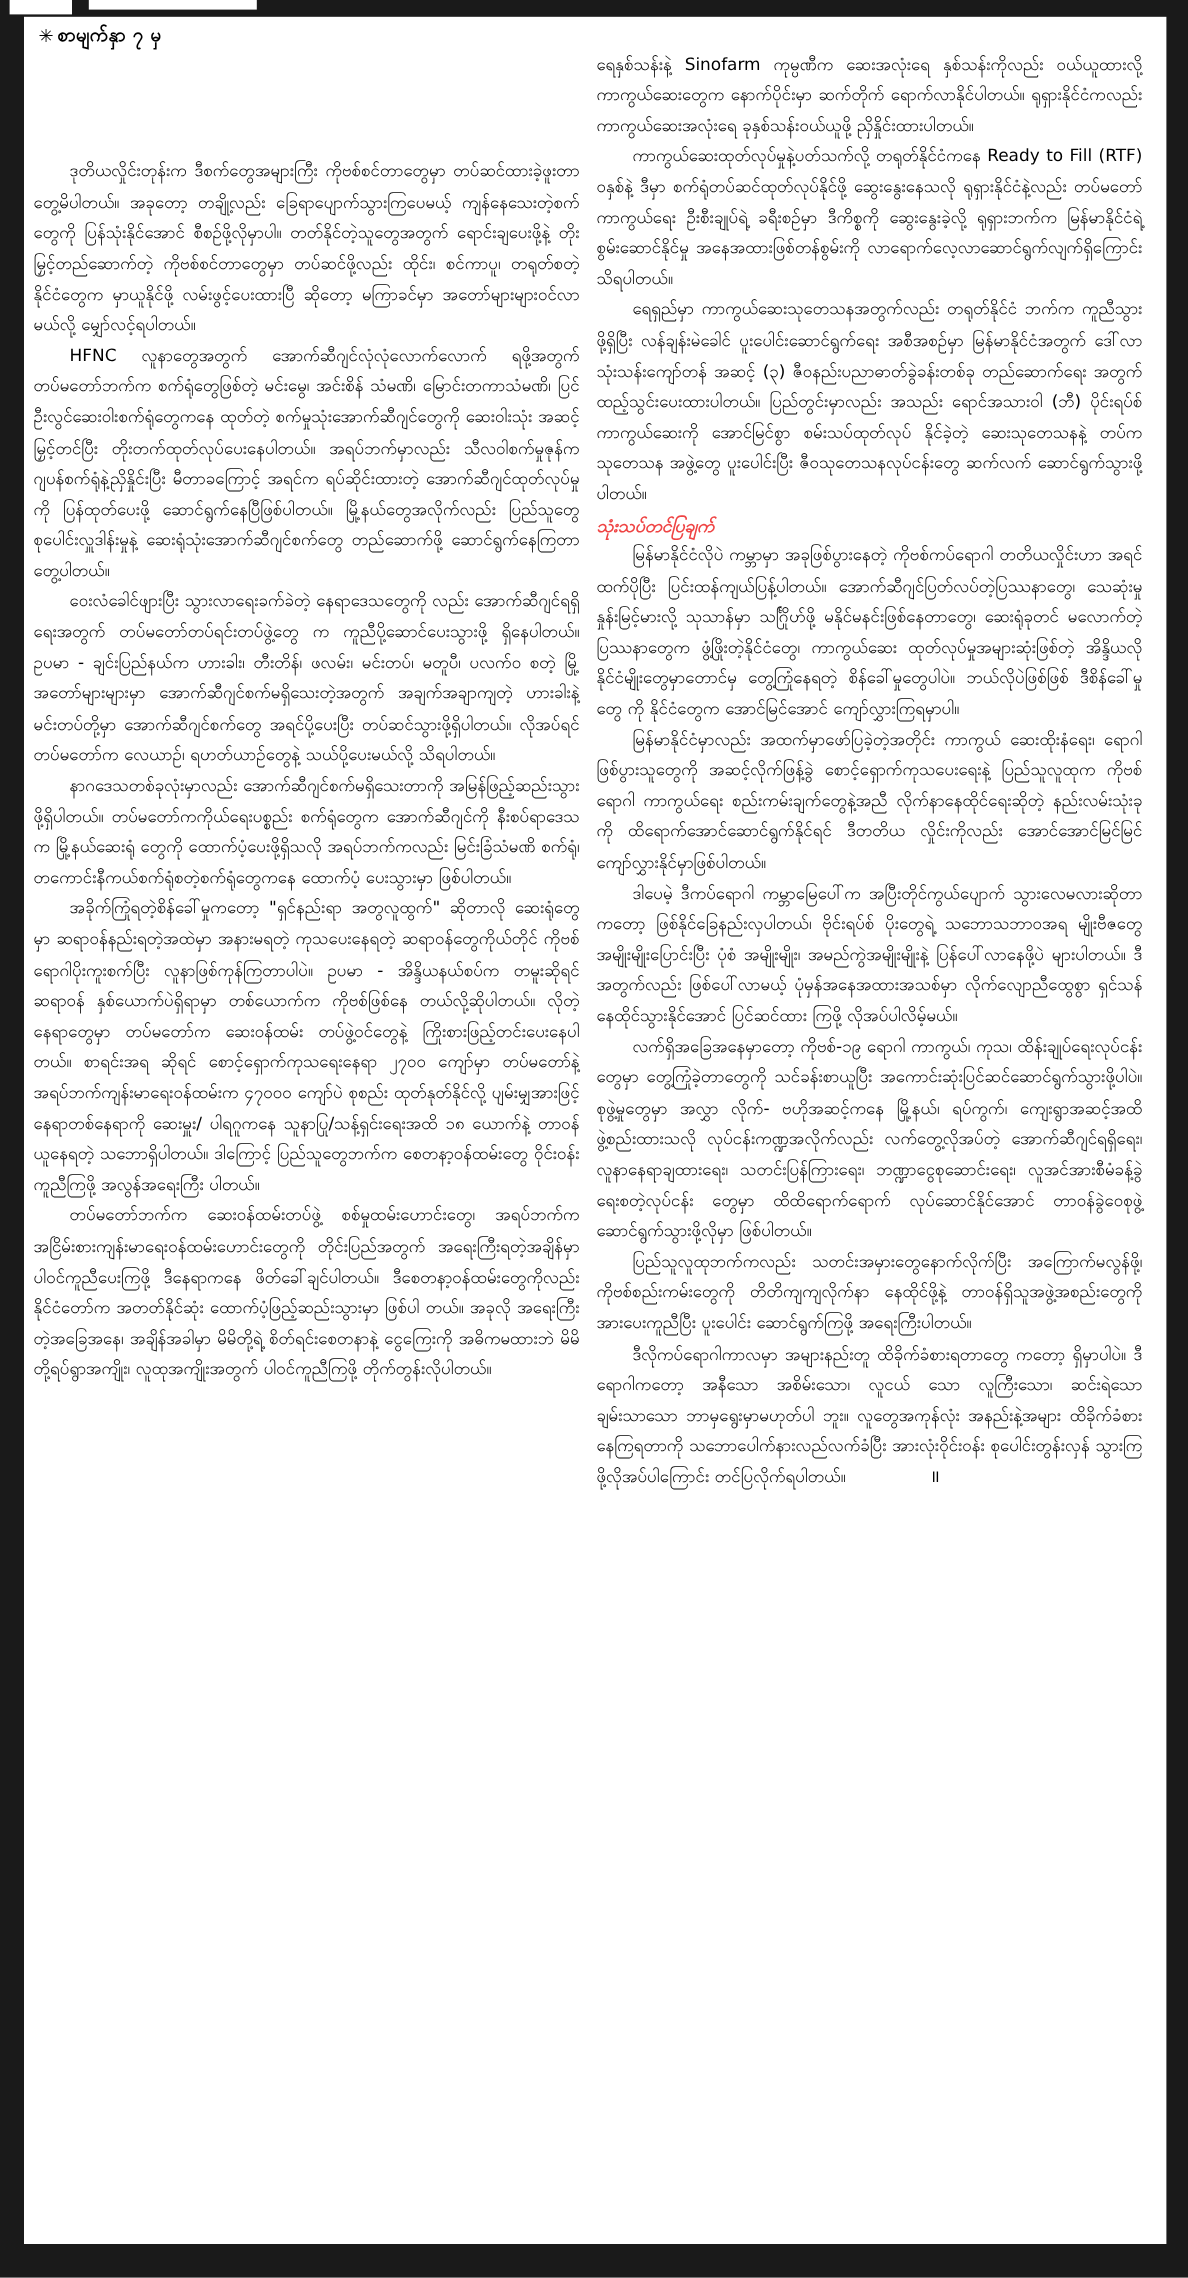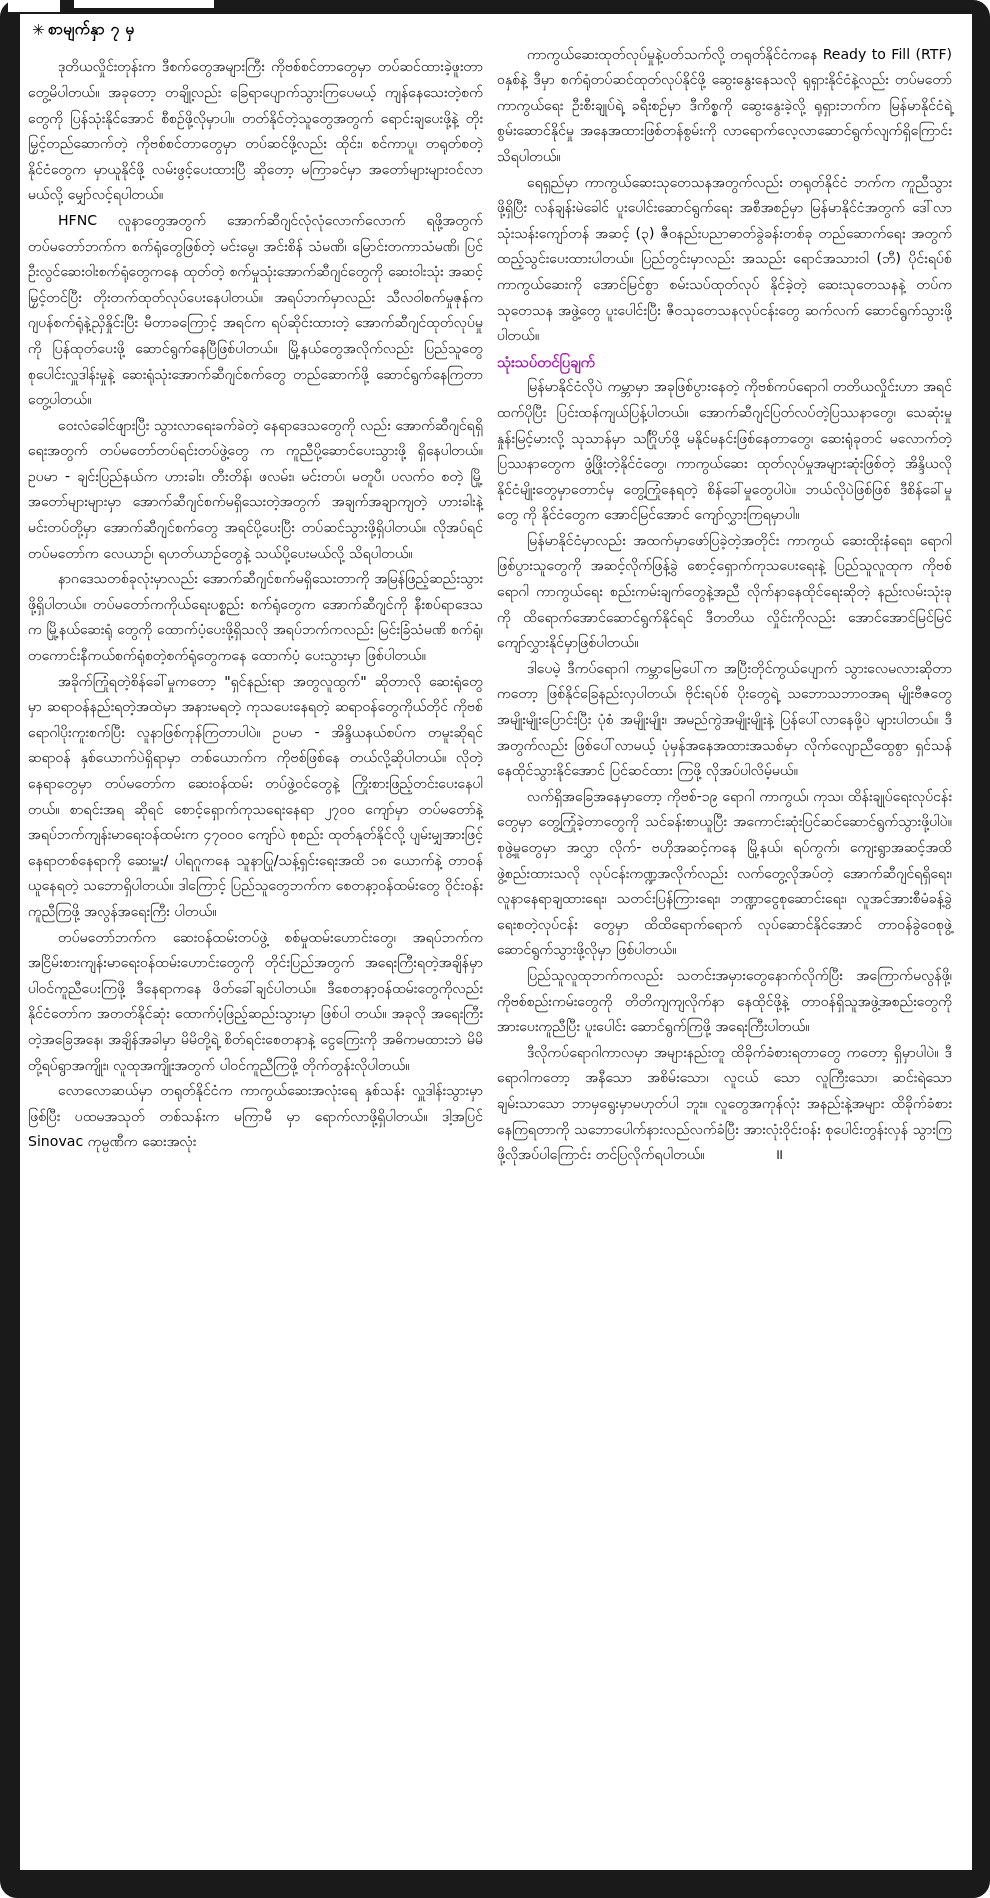--- a/index.html
+++ b/index.html
@@ -16,21 +16,20 @@
 
   
   #page-frame {
     position: absolute;
     left: 0;
     top: 0;
     width: 990px;
     height: 1898px;
     background: #1a1a1a;
     box-sizing: border-box;
-    border-radius: 17px;
   }
 
   
   #paper {
     position: absolute;
     left: 20px;
     top: 14px;
     width: 952px;
     height: 1856px;
     background: #ffffff;
@@ -98,23 +97,24 @@
     hyphens: none;
   }
   p.para.noindent { text-indent: 0; }
 
   h2.section-heading {
     margin: 0;
     padding: 0;
     font-size: 14.6px;
     line-height: 25.6px;
     font-weight: 700;
-    color: #a21caf;
+    color: #ef4444;
     text-align: left;
     text-indent: 0;
+    font-style: italic;
   }
 
   .endmark {
     display: inline-block;
     margin-left: 40px;
     font-size: 14px;
   }
 </style>
 </head>
 <body>
@@ -132,23 +132,23 @@
 
       <div class="columns">
 
         <div class="col" id="col-left">
             <p class="para">ဒုတိယလှိုင်းတုန်းက ဒီစက်တွေအများကြီး ကိုဗစ်စင်တာတွေမှာ တပ်ဆင်ထားခဲ့ဖူးတာ တွေ့မိပါတယ်။ အခုတော့ တချို့လည်း ခြေရာပျောက်သွားကြပေမယ့် ကျန်နေသေးတဲ့စက်တွေကို ပြန်သုံးနိုင်အောင် စီစဉ်ဖို့လိုမှာပါ။ တတ်နိုင်တဲ့သူတွေအတွက် ရောင်းချပေးဖို့နဲ့ တိုးမြှင့်တည်ဆောက်တဲ့ ကိုဗစ်စင်တာတွေမှာ တပ်ဆင်ဖို့လည်း ထိုင်း၊ စင်ကာပူ၊ တရုတ်စတဲ့နိုင်ငံတွေက မှာယူနိုင်ဖို့ လမ်းဖွင့်ပေးထားပြီ ဆိုတော့ မကြာခင်မှာ အတော်များများဝင်လာမယ်လို့ မျှော်လင့်ရပါတယ်။</p>
             <p class="para">HFNC လူနာတွေအတွက် အောက်ဆီဂျင်လုံလုံလောက်လောက် ရဖို့အတွက် တပ်မတော်ဘက်က စက်ရုံတွေဖြစ်တဲ့ မင်းမွေ၊ အင်းစိန် သံမဏိ၊ မြောင်းတကာသံမဏိ၊ ပြင်ဦးလွင်ဆေးဝါးစက်ရုံတွေကနေ ထုတ်တဲ့ စက်မှုသုံးအောက်ဆီဂျင်တွေကို ဆေးဝါးသုံး အဆင့်မြှင့်တင်ပြီး တိုးတက်ထုတ်လုပ်ပေးနေပါတယ်။ အရပ်ဘက်မှာလည်း သီလဝါစက်မှုဇုန်က ဂျပန်စက်ရုံနဲ့ညှိနှိုင်းပြီး မီတာခကြောင့် အရင်က ရပ်ဆိုင်းထားတဲ့ အောက်ဆီဂျင်ထုတ်လုပ်မှုကို ပြန်ထုတ်ပေးဖို့ ဆောင်ရွက်နေပြီဖြစ်ပါတယ်။ မြို့နယ်တွေအလိုက်လည်း ပြည်သူတွေ စုပေါင်းလှူဒါန်းမှုနဲ့ ဆေးရုံသုံးအောက်ဆီဂျင်စက်တွေ တည်ဆောက်ဖို့ ဆောင်ရွက်နေကြတာ တွေ့ပါတယ်။</p>
             <p class="para">ဝေးလံခေါင်ဖျားပြီး သွားလာရေးခက်ခဲတဲ့ နေရာဒေသတွေကို လည်း အောက်ဆီဂျင်ရရှိရေးအတွက် တပ်မတော်တပ်ရင်းတပ်ဖွဲ့တွေ က ကူညီပို့ဆောင်ပေးသွားဖို့ ရှိနေပါတယ်။ ဥပမာ - ချင်းပြည်နယ်က ဟားခါး၊ တီးတိန်၊ ဖလမ်း၊ မင်းတပ်၊ မတူပီ၊ ပလက်ဝ စတဲ့ မြို့အတော်များများမှာ အောက်ဆီဂျင်စက်မရှိသေးတဲ့အတွက် အချက်အချာကျတဲ့ ဟားခါးနဲ့ မင်းတပ်တို့မှာ အောက်ဆီဂျင်စက်တွေ အရင်ပို့ပေးပြီး တပ်ဆင်သွားဖို့ရှိပါတယ်။ လိုအပ်ရင် တပ်မတော်က လေယာဉ်၊ ရဟတ်ယာဉ်တွေနဲ့ သယ်ပို့ပေးမယ်လို့ သိရပါတယ်။</p>
             <p class="para">နာဂဒေသတစ်ခုလုံးမှာလည်း အောက်ဆီဂျင်စက်မရှိသေးတာကို အမြန်ဖြည့်ဆည်းသွားဖို့ရှိပါတယ်။ တပ်မတော်ကကိုယ်ရေးပစ္စည်း စက်ရုံတွေက အောက်ဆီဂျင်ကို နီးစပ်ရာဒေသက မြို့နယ်ဆေးရုံ တွေကို ထောက်ပံ့ပေးဖို့ရှိသလို အရပ်ဘက်ကလည်း မြင်းခြံသံမဏိ စက်ရုံ၊ တကောင်းနီကယ်စက်ရုံစတဲ့စက်ရုံတွေကနေ ထောက်ပံ့ ပေးသွားမှာ ဖြစ်ပါတယ်။</p>
             <p class="para">အခိုက်ကြုံရတဲ့စိန်ခေါ်မှုကတော့ "ရှင်နည်းရာ အတွလူထွက်" ဆိုတာလို ဆေးရုံတွေမှာ ဆရာဝန်နည်းရတဲ့အထဲမှာ အနားမရတဲ့ ကုသပေးနေရတဲ့ ဆရာဝန်တွေကိုယ်တိုင် ကိုဗစ်ရောဂါပိုးကူးစက်ပြီး လူနာဖြစ်ကုန်ကြတာပါပဲ။ ဥပမာ - အိန္ဒိယနယ်စပ်က တမူးဆိုရင် ဆရာဝန် နှစ်ယောက်ပဲရှိရာမှာ တစ်ယောက်က ကိုဗစ်ဖြစ်နေ တယ်လို့ဆိုပါတယ်။ လိုတဲ့နေရာတွေမှာ တပ်မတော်က ဆေးဝန်ထမ်း တပ်ဖွဲ့ဝင်တွေနဲ့ ကြိုးစားဖြည့်တင်းပေးနေပါတယ်။ စာရင်းအရ ဆိုရင် စောင့်ရှောက်ကုသရေးနေရာ ၂၇၀၀ ကျော်မှာ တပ်မတော်နဲ့ အရပ်ဘက်ကျန်းမာရေးဝန်ထမ်းက ၄၇၀၀၀ ကျော်ပဲ စုစည်း ထုတ်နုတ်နိုင်လို့ ပျမ်းမျှအားဖြင့် နေရာတစ်နေရာကို ဆေးမှူး/ ပါရဂူကနေ သူနာပြု/သန့်ရှင်းရေးအထိ ၁၈ ယောက်နဲ့ တာဝန် ယူနေရတဲ့ သဘောရှိပါတယ်။ ဒါကြောင့် ပြည်သူတွေဘက်က စေတနာ့ဝန်ထမ်းတွေ ဝိုင်းဝန်းကူညီကြဖို့ အလွန်အရေးကြီး ပါတယ်။</p>
             <p class="para">တပ်မတော်ဘက်က ဆေးဝန်ထမ်းတပ်ဖွဲ့ စစ်မှုထမ်းဟောင်းတွေ၊ အရပ်ဘက်က အငြိမ်းစားကျန်းမာရေးဝန်ထမ်းဟောင်းတွေကို တိုင်းပြည်အတွက် အရေးကြီးရတဲ့အချိန်မှာ ပါဝင်ကူညီပေးကြဖို့ ဒီနေရာကနေ ဖိတ်ခေါ်ချင်ပါတယ်။ ဒီစေတနာ့ဝန်ထမ်းတွေကိုလည်း နိုင်ငံတော်က အတတ်နိုင်ဆုံး ထောက်ပံ့ဖြည့်ဆည်းသွားမှာ ဖြစ်ပါ တယ်။ အခုလို အရေးကြီးတဲ့အခြေအနေ၊ အချိန်အခါမှာ မိမိတို့ရဲ့ စိတ်ရင်းစေတနာနဲ့ ငွေကြေးကို အဓိကမထားဘဲ မိမိတို့ရပ်ရွာအကျိုး၊ လူထုအကျိုးအတွက် ပါဝင်ကူညီကြဖို့ တိုက်တွန်းလိုပါတယ်။</p>
-            <p class="para">လောလောဆယ်မှာ တရုတ်နိုင်ငံက ကာကွယ်ဆေးအလုံးရေ နှစ်သန်း လှူဒါန်းသွားမှာဖြစ်ပြီး ပထမအသုတ် တစ်သန်းက မကြာမီ မှာ ရောက်လာဖို့ရှိပါတယ်။ ဒါ့အပြင် Sinovac ကုမ္ပဏီက ဆေးအလုံး</p>
           </div>
         <div class="col" id="col-right">
+            <p class="para noindent">ရေနှစ်သန်းနဲ့ Sinofarm ကုမ္ပဏီက ဆေးအလုံးရေ နှစ်သန်းကိုလည်း ဝယ်ယူထားလို့ ကာကွယ်ဆေးတွေက နောက်ပိုင်းမှာ ဆက်တိုက် ရောက်လာနိုင်ပါတယ်။ ရုရှားနိုင်ငံကလည်း ကာကွယ်ဆေးအလုံးရေ ခုနှစ်သန်းဝယ်ယူဖို့ ညှိနှိုင်းထားပါတယ်။</p>
             <p class="para">ကာကွယ်ဆေးထုတ်လုပ်မှုနဲ့ပတ်သက်လို့ တရုတ်နိုင်ငံကနေ Ready to Fill (RTF) ဝနှစ်နဲ့ ဒီမှာ စက်ရုံတပ်ဆင်ထုတ်လုပ်နိုင်ဖို့ ဆွေးနွေးနေသလို ရုရှားနိုင်ငံနဲ့လည်း တပ်မတော်ကာကွယ်ရေး ဦးစီးချုပ်ရဲ့ ခရီးစဉ်မှာ ဒီကိစ္စကို ဆွေးနွေးခဲ့လို့ ရုရှားဘက်က မြန်မာနိုင်ငံရဲ့ စွမ်းဆောင်နိုင်မှု အနေအထားဖြစ်တန်စွမ်းကို လာရောက်လေ့လာဆောင်ရွက်လျက်ရှိကြောင်း သိရပါတယ်။</p>
             <p class="para">ရေရှည်မှာ ကာကွယ်ဆေးသုတေသနအတွက်လည်း တရုတ်နိုင်ငံ ဘက်က ကူညီသွားဖို့ရှိပြီး လန်ချန်းမဲခေါင် ပူးပေါင်းဆောင်ရွက်ရေး အစီအစဉ်မှာ မြန်မာနိုင်ငံအတွက် ဒေါ်လာ သုံးသန်းကျော်တန် အဆင့် (၃) ဇီဝနည်းပညာဓာတ်ခွဲခန်းတစ်ခု တည်ဆောက်ရေး အတွက် ထည့်သွင်းပေးထားပါတယ်။ ပြည်တွင်းမှာလည်း အသည်း ရောင်အသားဝါ (ဘီ) ပိုင်းရပ်စ်ကာကွယ်ဆေးကို အောင်မြင်စွာ စမ်းသပ်ထုတ်လုပ် နိုင်ခဲ့တဲ့ ဆေးသုတေသနနဲ့ တပ်က သုတေသန အဖွဲ့တွေ ပူးပေါင်းပြီး ဇီဝသုတေသနလုပ်ငန်းတွေ ဆက်လက် ဆောင်ရွက်သွားဖို့ပါတယ်။</p>
             <h2 class="section-heading">သုံးသပ်တင်ပြချက်</h2>
             <p class="para">မြန်မာနိုင်ငံလိုပဲ ကမ္ဘာမှာ အခုဖြစ်ပွားနေတဲ့ ကိုဗစ်ကပ်ရောဂါ တတိယလှိုင်းဟာ အရင်ထက်ပိုပြီး ပြင်းထန်ကျယ်ပြန့်ပါတယ်။ အောက်ဆီဂျင်ပြတ်လပ်တဲ့ပြဿနာတွေ၊ သေဆုံးမှုနှုန်းမြင့်မားလို့ သုသာန်မှာ သင်္ဂြိုဟ်ဖို့ မနိုင်မနင်းဖြစ်နေတာတွေ၊ ဆေးရုံခုတင် မလောက်တဲ့ ပြဿနာတွေက ဖွံ့ဖြိုးတဲ့နိုင်ငံတွေ၊ ကာကွယ်ဆေး ထုတ်လုပ်မှုအများဆုံးဖြစ်တဲ့ အိန္ဒိယလိုနိုင်ငံမျိုးတွေမှာတောင်မှ တွေ့ကြုံနေရတဲ့ စိန်ခေါ်မှုတွေပါပဲ။ ဘယ်လိုပဲဖြစ်ဖြစ် ဒီစိန်ခေါ်မှုတွေ ကို နိုင်ငံတွေက အောင်မြင်အောင် ကျော်လွှားကြရမှာပါ။</p>
             <p class="para">မြန်မာနိုင်ငံမှာလည်း အထက်မှာဖော်ပြခဲ့တဲ့အတိုင်း ကာကွယ် ဆေးထိုးနံရေး၊ ရောဂါဖြစ်ပွားသူတွေကို အဆင့်လိုက်ဖြန့်ခွဲ စောင့်ရှောက်ကုသပေးရေးနဲ့ ပြည်သူလူထုက ကိုဗစ်ရောဂါ ကာကွယ်ရေး စည်းကမ်းချက်တွေနဲ့အညီ လိုက်နာနေထိုင်ရေးဆိုတဲ့ နည်းလမ်းသုံးခုကို ထိရောက်အောင်ဆောင်ရွက်နိုင်ရင် ဒီတတိယ လှိုင်းကိုလည်း အောင်အောင်မြင်မြင် ကျော်လွှားနိုင်မှာဖြစ်ပါတယ်။</p>
             <p class="para">ဒါပေမဲ့ ဒီကပ်ရောဂါ ကမ္ဘာမြေပေါ်က အပြီးတိုင်ကွယ်ပျောက် သွားလေမလားဆိုတာကတော့ ဖြစ်နိုင်ခြေနည်းလှပါတယ်၊ ဗိုင်းရပ်စ် ပိုးတွေရဲ့ သဘောသဘာဝအရ မျိုးဗီဇတွေ အမျိုးမျိုးပြောင်းပြီး ပုံစံ အမျိုးမျိုး၊ အမည်ကွဲအမျိုးမျိုးနဲ့ ပြန်ပေါ်လာနေဖို့ပဲ များပါတယ်။ ဒီအတွက်လည်း ဖြစ်ပေါ်လာမယ့် ပုံမှန်အနေအထားအသစ်မှာ လိုက်လျောညီထွေစွာ ရှင်သန်နေထိုင်သွားနိုင်အောင် ပြင်ဆင်ထား ကြဖို့ လိုအပ်ပါလိမ့်မယ်။</p>
             <p class="para">လက်ရှိအခြေအနေမှာတော့ ကိုဗစ်-၁၉ ရောဂါ ကာကွယ်၊ ကုသ၊ ထိန်းချုပ်ရေးလုပ်ငန်းတွေမှာ တွေ့ကြုံခဲ့တာတွေကို သင်ခန်းစာယူပြီး အကောင်းဆုံးပြင်ဆင်ဆောင်ရွက်သွားဖို့ပါပဲ။ စုဖွဲ့မှုတွေမှာ အလွှာ လိုက်- ဗဟိုအဆင့်ကနေ မြို့နယ်၊ ရပ်ကွက်၊ ကျေးရွာအဆင့်အထိ ဖွဲ့စည်းထားသလို လုပ်ငန်းကဏ္ဍအလိုက်လည်း လက်တွေ့လိုအပ်တဲ့ အောက်ဆီဂျင်ရရှိရေး၊ လူနာနေရာချထားရေး၊ သတင်းပြန်ကြားရေး၊ ဘဏ္ဍာငွေစုဆောင်းရေး၊ လူအင်အားစီမံခန့်ခွဲရေးစတဲ့လုပ်ငန်း တွေမှာ ထိထိရောက်ရောက် လုပ်ဆောင်နိုင်အောင် တာဝန်ခွဲဝေစုဖွဲ့ ဆောင်ရွက်သွားဖို့လိုမှာ ဖြစ်ပါတယ်။</p>
             <p class="para">ပြည်သူလူထုဘက်ကလည်း သတင်းအမှားတွေနောက်လိုက်ပြီး အကြောက်မလွန်ဖို့၊ ကိုဗစ်စည်းကမ်းတွေကို တိတိကျကျလိုက်နာ နေထိုင်ဖို့နဲ့ တာဝန်ရှိသူအဖွဲ့အစည်းတွေကို အားပေးကူညီပြီး ပူးပေါင်း ဆောင်ရွက်ကြဖို့ အရေးကြီးပါတယ်။</p>
             <p class="para">ဒီလိုကပ်ရောဂါကာလမှာ အများနည်းတူ ထိခိုက်ခံစားရတာတွေ ကတော့ ရှိမှာပါပဲ။ ဒီရောဂါကတော့ အနီသော အစိမ်းသော၊ လူငယ် သော လူကြီးသော၊ ဆင်းရဲသော ချမ်းသာသော ဘာမှရွေးမှာမဟုတ်ပါ ဘူး။ လူတွေအကုန်လုံး အနည်းနဲ့အများ ထိခိုက်ခံစားနေကြရတာကို သဘောပေါက်နားလည်လက်ခံပြီး အားလုံးဝိုင်းဝန်း စုပေါင်းတွန်းလှန် သွားကြဖို့လိုအပ်ပါကြောင်း တင်ပြလိုက်ရပါတယ်။<span class="endmark">॥</span></p>
           </div>

